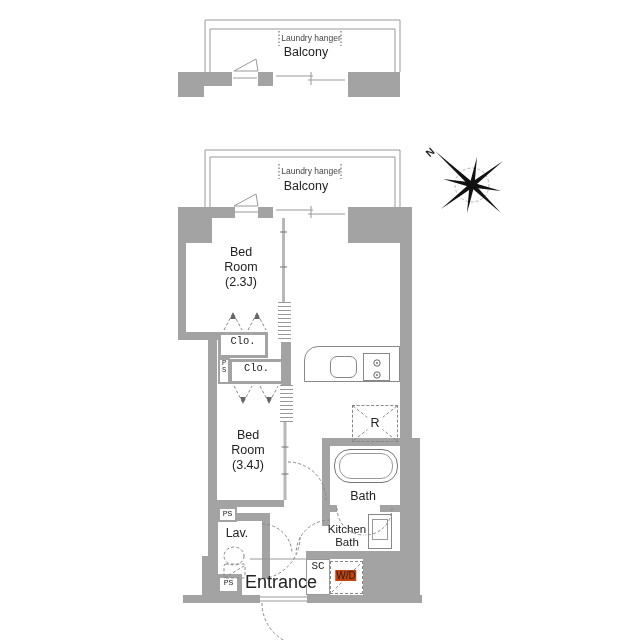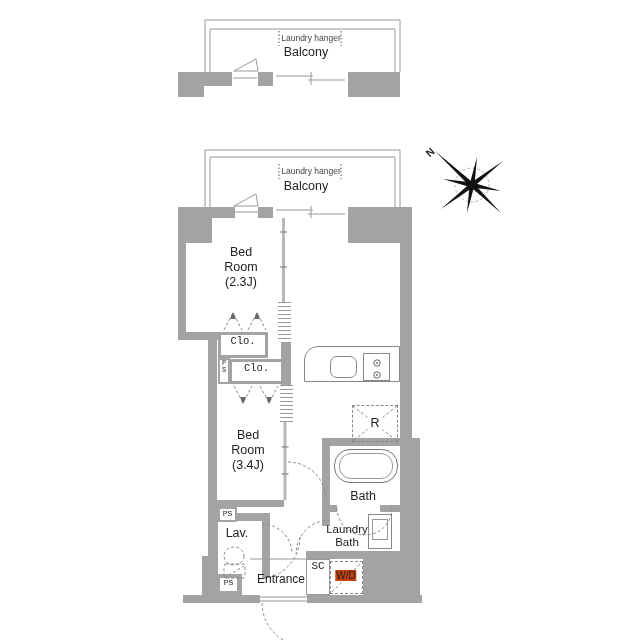--- a/index.html
+++ b/index.html
@@ -160,22 +160,22 @@
   <div class="lbl" style="left:241px;top:245px;font-size:12.5px;line-height:15px">
     <div class="wrap" style="width:48px">Bed Room</div>
     <div>(2.3J)</div>
   </div>
   <div class="lbl" style="left:248px;top:428px;font-size:12.5px;line-height:15px">
     <div class="wrap" style="width:48px">Bed Room</div>
     <div>(3.4J)</div>
   </div>
   <div class="lbl" style="left:363px;top:489px;font-size:12.5px">Bath</div>
   <div class="lbl" style="left:347px;top:523px;font-size:11.5px;line-height:13px">
-    <div>Laundry</div>
+    <div>Kitchen</div>
     <div>Bath</div>
   </div>
   <div class="lbl" style="left:237px;top:526px;font-size:12.5px">Lav.</div>
-  <div class="lbl" style="left:281px;top:572px;font-size:12px">Entrance</div>
+  <div class="lbl" style="left:281px;top:572px;font-size:18px">Entrance</div>
   <div class="lbl" style="left:346px;top:570px;font-size:10px;background:#c2410c;padding:0 1px">W/D</div>
   <div class="lbl" style="left:375px;top:416px;font-size:12.5px;background:#fff;padding:0 3px">R</div>
   <div class="lbl" style="left:430px;top:146px;font-size:10.5px;font-weight:bold;transform:translateX(-50%) rotate(-42deg)">N</div>
 
 </div>
 
 </body></html>

